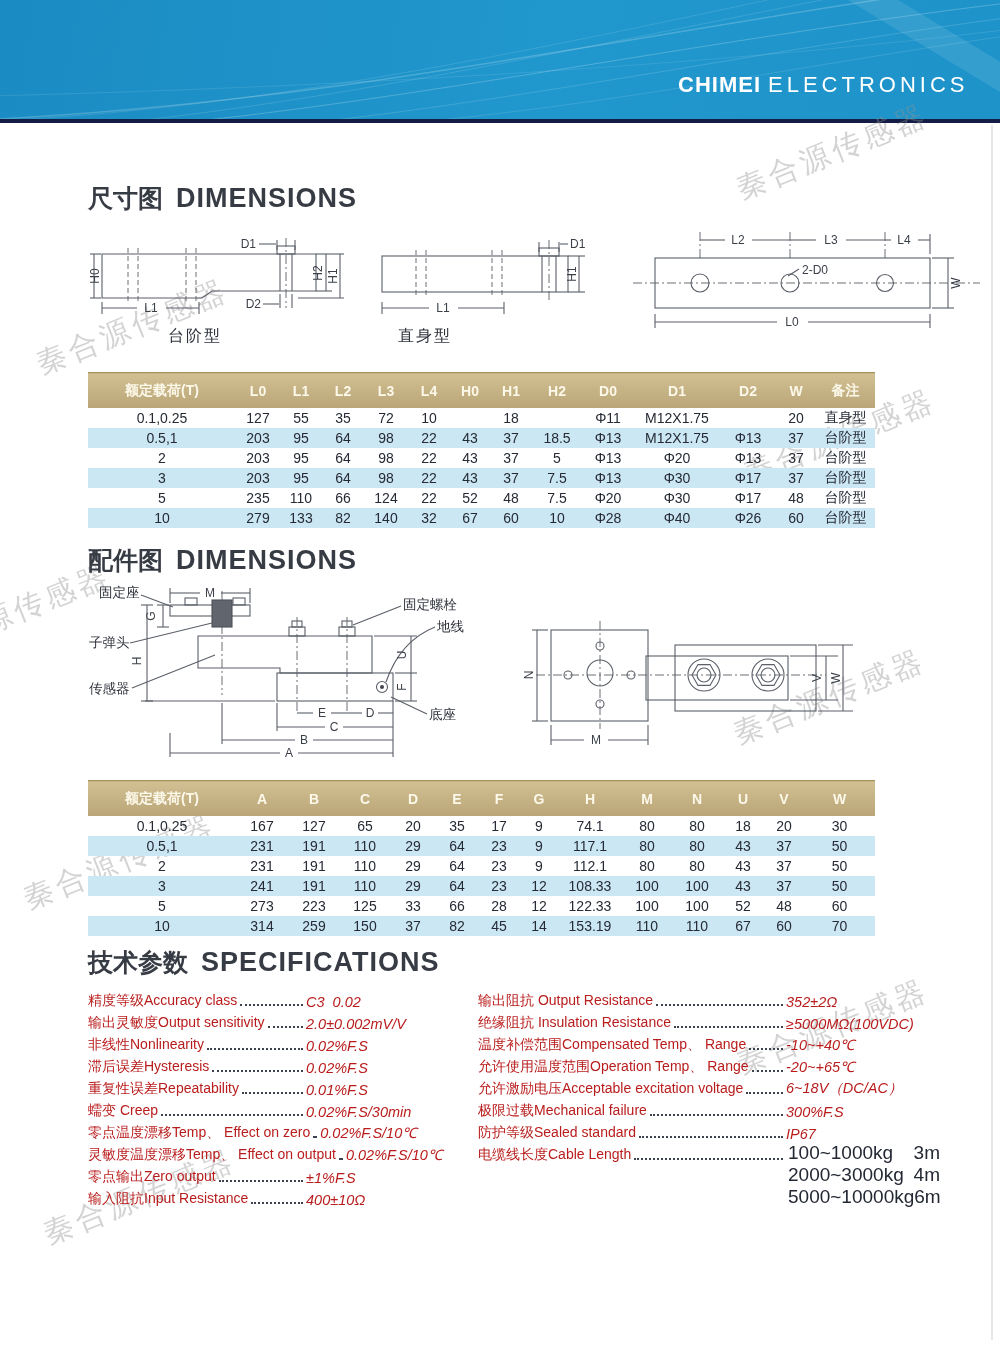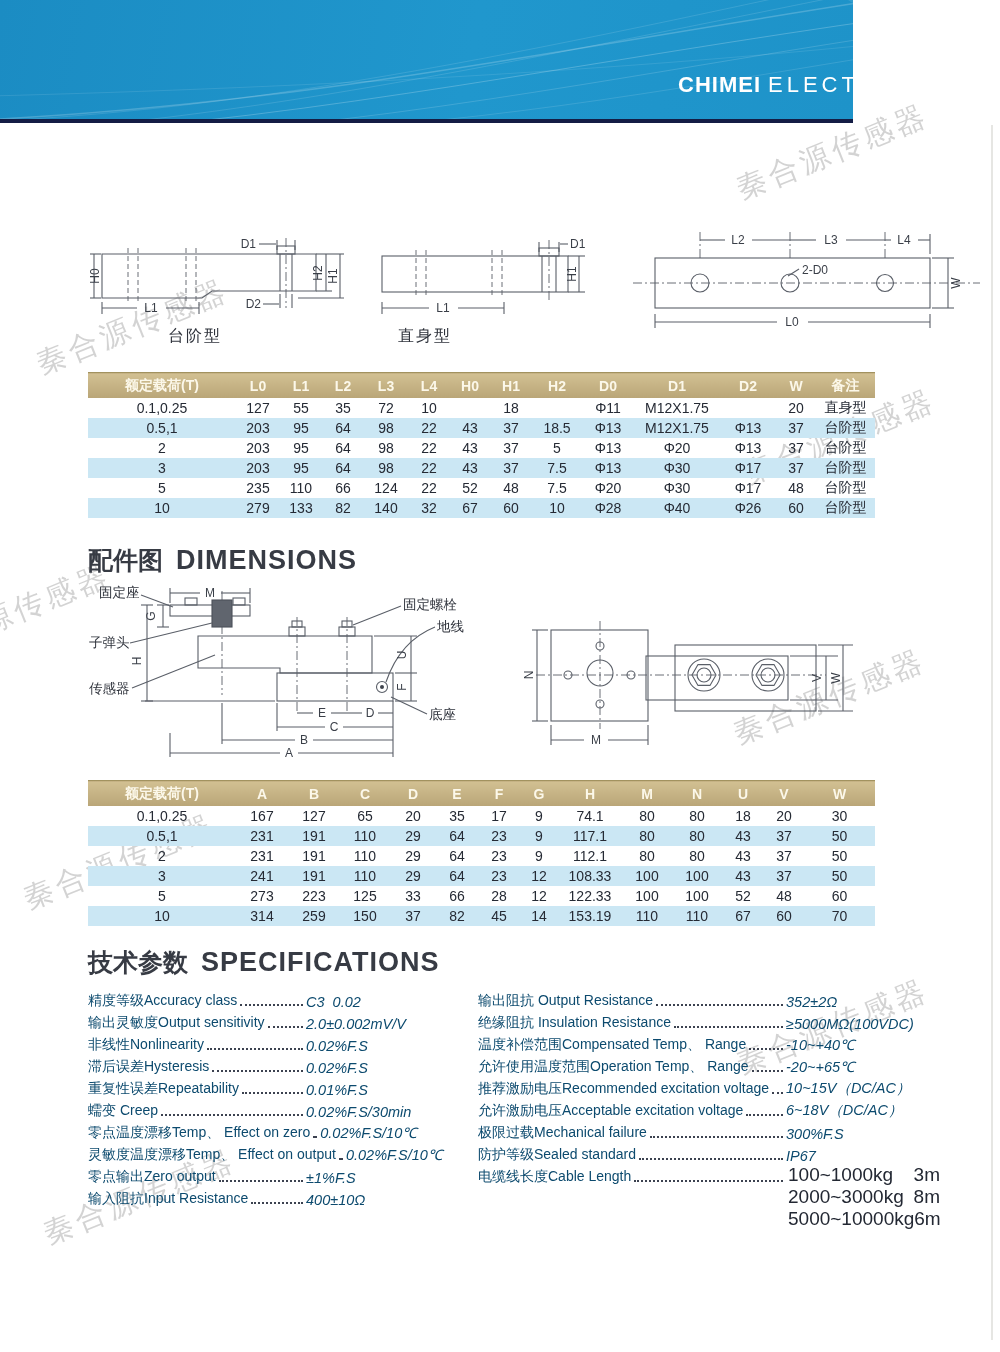--- a/index.html
+++ b/index.html
@@ -1,19 +1,19 @@
 <!DOCTYPE html>
 <html><head>
 <meta charset="utf-8">
 <style>
   html,body{margin:0;padding:0;background:#fff;}
   .page{position:relative;width:1000px;height:1352px;background:#fff;overflow:hidden;
         font-family:"Liberation Sans",sans-serif;color:#23272f;}
   
-  .banner{position:absolute;left:0;top:0;width:853px;height:119px;
+  .banner{position:absolute;left:0;top:0;width:1000px;height:119px;
           background:linear-gradient(100deg,#1b8cc3 0%,#2097cd 55%,#1e93c9 100%);
           border-bottom:4px solid #141d45;}
   .banner svg{position:absolute;left:0;top:0;}
   .brand{position:absolute;top:72px;left:678px;color:#ffffff;font-size:22px;white-space:nowrap;}
   .brand-bold{font-weight:bold;letter-spacing:1px;}
   .brand-light{font-weight:normal;letter-spacing:4px;margin-left:7px;}
   
   .wm{position:absolute;font-size:30px;letter-spacing:4px;color:rgba(145,145,145,0.40);
       white-space:nowrap;transform:rotate(-22deg);transform-origin:left center;pointer-events:none;}
   
@@ -27,26 +27,26 @@
   .draw .cl{stroke-dasharray:9 3 2 3;stroke-width:0.9;}
   .draw .hd{stroke-dasharray:5 3;stroke-width:0.9;}
   .draw .fill{fill:#60656e;stroke:#4c515a;}
   .draw .dot{fill:#3f444d;stroke:none;}
   .draw text{fill:#3a3f48;font-size:12px;stroke:none;font-family:"Liberation Sans",sans-serif;}
   .draw text.zh{font-size:13.5px;fill:#2e323b;}
   .caption{position:absolute;font-size:16px;color:#2e323b;letter-spacing:2px;}
   
   table.dims{position:absolute;left:88px;width:787px;border-collapse:collapse;table-layout:fixed;}
   table.dims th{background:linear-gradient(#d2c092,#b9a577);border-top:1px solid #a2925f;
-      color:#fcf8ea;font-size:14px;font-weight:bold;height:25px;text-align:center;padding:0;margin-left:25px;}
+      color:#fcf8ea;font-size:14px;font-weight:bold;height:35px;text-align:center;padding:0;margin-left:25px;}
   table.dims td{font-size:14px;color:#252a34;height:20px;text-align:center;padding:0;white-space:nowrap;}
   table.dims tbody tr:nth-child(even){background:#cbe7f4;}
   
   .spec-col{position:absolute;}
-  .spec-row{display:flex;align-items:flex-end;height:22px;font-size:14px;color:#0c4a6e;}
+  .spec-row{display:flex;align-items:flex-end;height:22px;font-size:14px;color:#b91c1c;}
   .spec-label{white-space:nowrap;}
   .spec-dots{flex:1 1 auto;min-width:4px;border-bottom:2px dotted #3c4250;margin:0 3px 4px 3px;}
   .spec-value{white-space:pre;font-size:14.5px;min-width:max-content;font-style:italic;}
   .left-col .spec-value{flex:0 1 170px;}
   .right-col .spec-value{flex:0 1 152px;}
   .cable-block{margin-left:310px;margin-top:-22px;width:152px;}
   .cable-row{display:flex;justify-content:space-between;line-height:22px;
              font-size:19px;color:#232833;white-space:nowrap;}
   .scan-edge{position:absolute;left:991px;top:125px;width:2px;height:1215px;background:#e6e6e3;}
 </style>
@@ -75,20 +75,23 @@
   <div class="wm" style="left:38px;top:345px">秦合源传感器</div>
   <div class="wm" style="left:745px;top:455px">秦合源传感器</div>
   <div class="wm" style="left:-80px;top:630px">秦合源传感器</div>
   <div class="wm" style="left:735px;top:715px">秦合源传感器</div>
   <div class="wm" style="left:25px;top:880px">秦合源传感器</div>
   <div class="wm" style="left:738px;top:1045px">秦合源传感器</div>
   <div class="wm" style="left:45px;top:1215px">秦合源传感器</div>
 
   <div class="scan-edge"></div>
 
+  <h2 class="sec-title" style="top:182px">
+    <span class="zh">尺寸图</span><span class="en">DIMENSIONS</span>
+  </h2>
 
   <svg class="draw" style="left:88px;top:224px" width="260" height="100" viewBox="0 0 260 100">
     <path d="M14,30 H228 V67 H124 L114,74 H14 Z"></path>
     <line class="hd" x1="40" y1="24" x2="40" y2="80"></line>
       <line class="hd" x1="50" y1="24" x2="50" y2="80"></line>
     <line class="hd" x1="98" y1="24" x2="98" y2="80"></line>
       <line class="hd" x1="108" y1="24" x2="108" y2="80"></line>
     <rect x="189" y="22" width="18" height="8"></rect>
     <line x1="192" y1="30" x2="192" y2="67"></line>
       <line x1="204" y1="30" x2="204" y2="67"></line>
@@ -631,25 +634,20 @@
           <span class="spec-label">温度补偿范围Compensated Temp、 Range</span>
           <span class="spec-dots"></span>
           <span class="spec-value">-10~+40℃</span>
         </div>
         <div class="spec-row">
           <span class="spec-label">允许使用温度范围Operation Temp、 Range</span>
           <span class="spec-dots"></span>
           <span class="spec-value">-20~+65℃</span>
         </div>
         <div class="spec-row">
-          <span class="spec-label">推荐激励电压Recommended excitation voltage</span>
-          <span class="spec-dots"></span>
-          <span class="spec-value">10~15V（DC/AC）</span>
-        </div>
-        <div class="spec-row">
           <span class="spec-label">允许激励电压Acceptable excitation voltage</span>
           <span class="spec-dots"></span>
           <span class="spec-value">6~18V（DC/AC）</span>
         </div>
         <div class="spec-row">
           <span class="spec-label">极限过载Mechanical failure</span>
           <span class="spec-dots"></span>
           <span class="spec-value">300%F.S</span>
         </div>
         <div class="spec-row">
@@ -663,21 +661,21 @@
           <span class="spec-value"></span>
         </div>
       </div>
     <div class="cable-block">
       <div class="cable-row">
         <span>100~1000kg</span>
         <span>3m</span>
       </div>
       <div class="cable-row">
         <span>2000~3000kg</span>
-        <span>8m</span>
+        <span>4m</span>
       </div>
       <div class="cable-row">
         <span>5000~10000kg</span>
         <span>6m</span>
       </div>
     </div>
   </div>
 
 </div>
 

